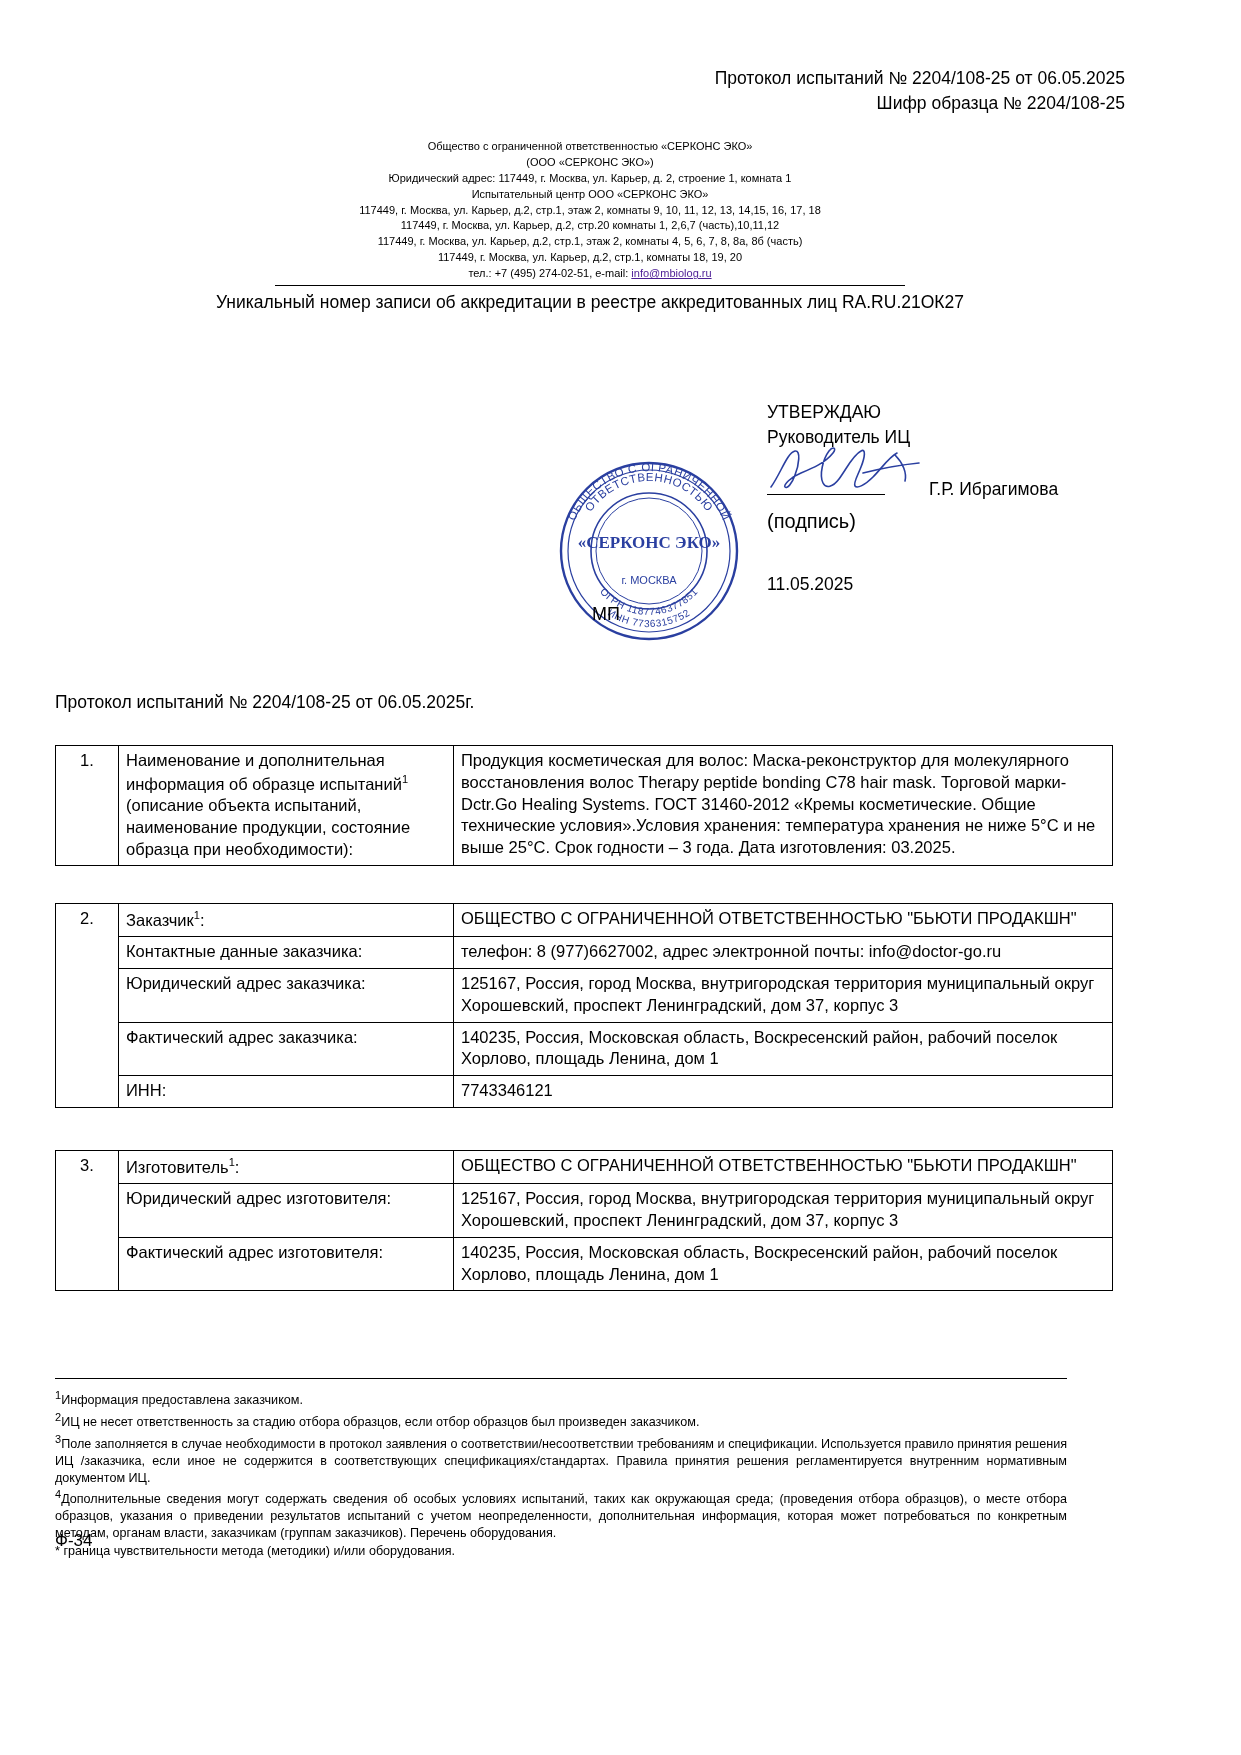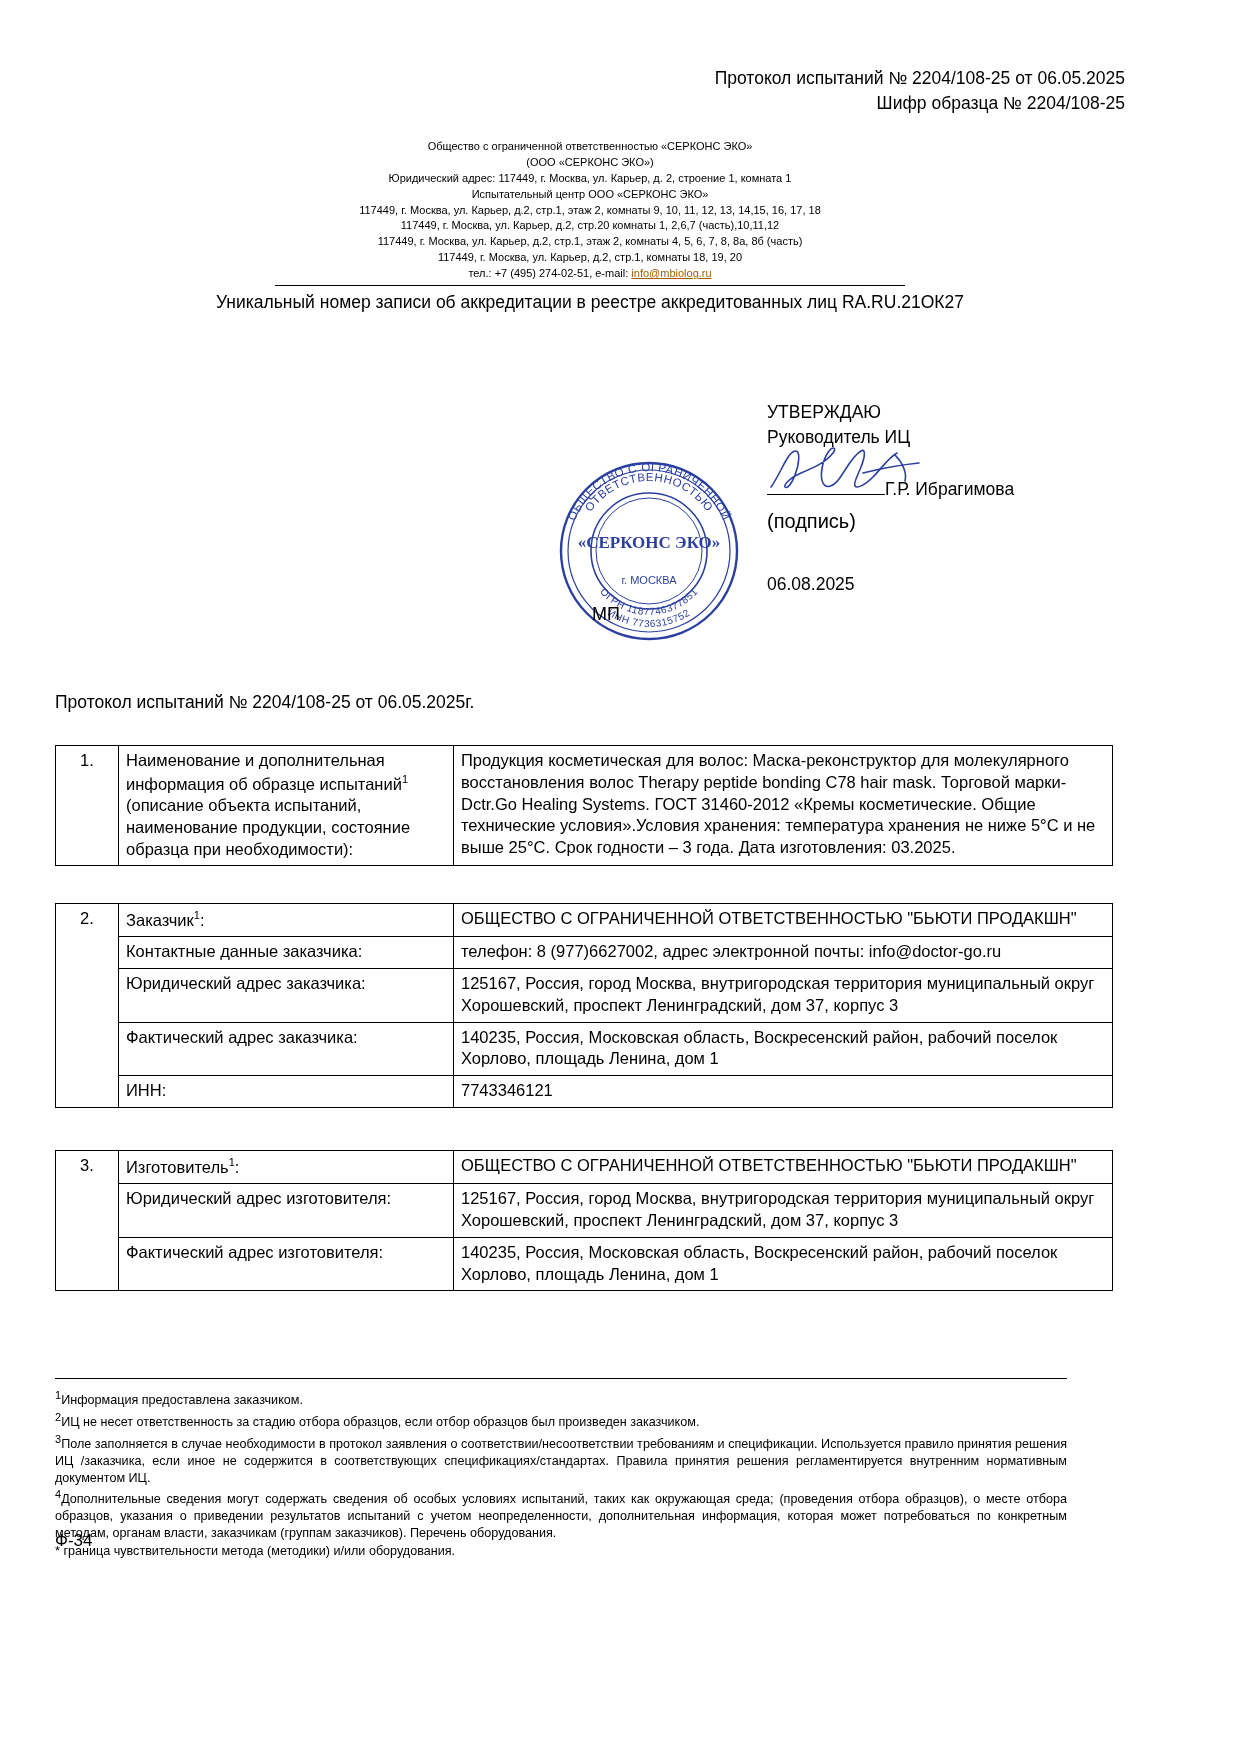--- a/index.html
+++ b/index.html
@@ -43,21 +43,21 @@
     margin: 3px auto 0 auto;
     border-bottom: 1px solid #000;
     height: 0;
   }
   .accred {
     text-align: center;
     font-size: 17.5px;
     margin-top: 6px;
   }
   a.mail {
-    color: #a16207;
+    color: #4c1d95;
     text-decoration: underline;
   }
   .approve {
     position: absolute;
     left: 712px;
     top: 400px;
     font-size: 17.5px;
     line-height: 1.45;
     width: 360px;
   }
@@ -68,20 +68,21 @@
   }
   .sig-line {
     display: inline-block;
     width: 118px;
     border-bottom: 1px solid #000;
     height: 16px;
     vertical-align: baseline;
   }
   .sig-name {
     font-size: 17.5px;
+    margin-left: 44px;
   }
   .sig-caption {
     font-size: 20px;
   }
   .sig-date {
     margin-top: 36px;
     font-size: 17.5px;
   }
   
   .scribble {
@@ -199,21 +200,21 @@
 
     <div class="accred">Уникальный номер записи об аккредитации в реестре аккредитованных лиц RA.RU.21ОК27</div>
 
     <div class="approve">
       <div>УТВЕРЖДАЮ</div>
       <div>Руководитель ИЦ</div>
       <div class="sig-row">
         <span class="sig-line"></span><span class="sig-name">Г.Р. Ибрагимова</span>
       </div>
       <div class="sig-caption">(подпись)</div>
-      <div class="sig-date">06.08.2025</div>
+      <div class="sig-date">11.05.2025</div>
     </div>
 
     <svg class="scribble" viewBox="0 0 190 52">
       <g fill="none" stroke="#2a3fa0" stroke-width="1.6" stroke-linecap="round">
         <path d="M4,44 C14,30 20,10 28,8 C34,7 32,22 28,32 C25,41 20,46 18,44 C16,42 24,34 34,30 C46,25 58,20 66,10 C70,5 66,3 62,8 C56,16 52,32 56,40 C59,46 66,44 72,36 C80,25 86,12 94,8 C99,5 98,14 94,24 C91,32 86,40 88,43 C90,46 98,42 106,34 C114,26 122,14 130,10"></path>
         <path d="M96,30 C112,26 132,22 152,20"></path>
         <path d="M128,12 C136,20 140,30 138,38"></path>
       </g>
     </svg>
 

